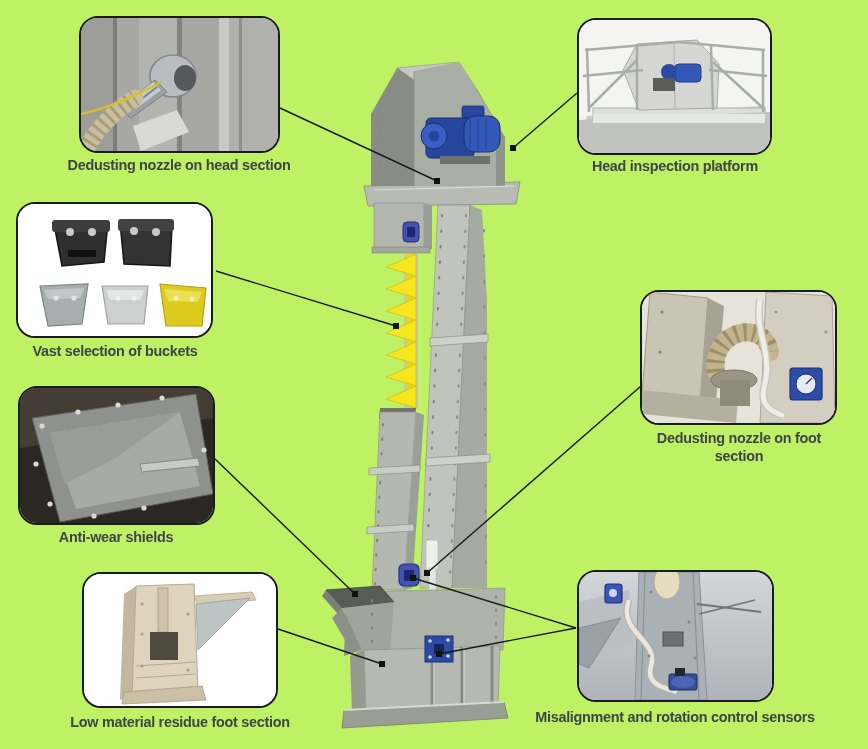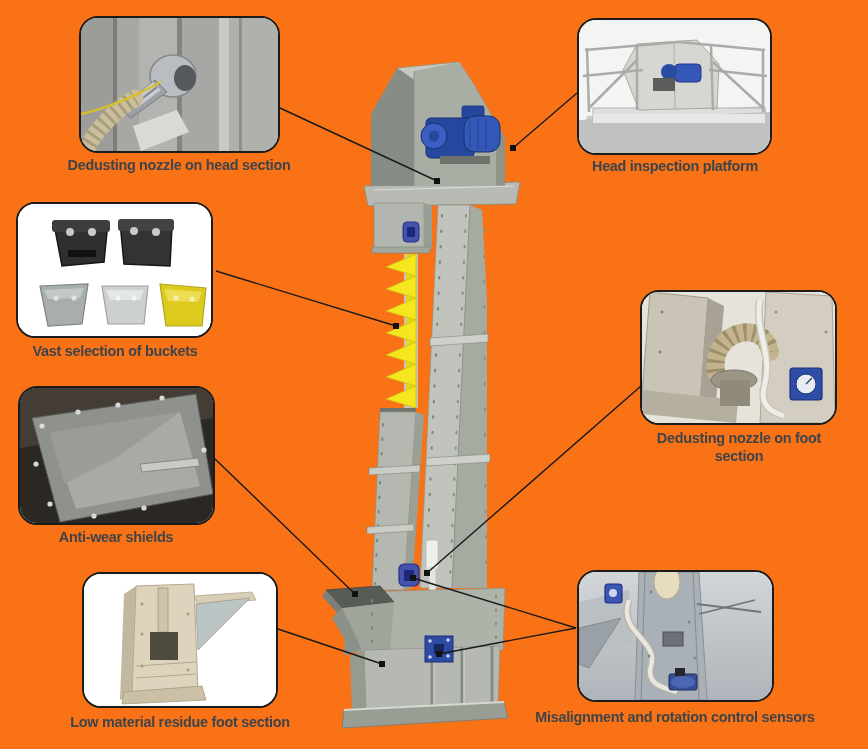--- a/index.html
+++ b/index.html
@@ -1,16 +1,16 @@
 <!DOCTYPE html>
 <html><head>
 <meta charset="utf-8">
 <style>
   html,body{margin:0;padding:0;background:#ffffff;}
-  .stage{position:relative;width:868px;height:749px;background:#f97316;overflow:hidden;
+  .stage{position:relative;width:868px;height:749px;background:#bef264;overflow:hidden;
          font-family:"Liberation Sans",sans-serif;}
   .machine-layer{position:absolute;left:0;top:0;z-index:1;}
   .callout{position:absolute;z-index:3;background:#ffffff;border:2px solid #1b1b1b;
            border-radius:19px;overflow:hidden;box-sizing:border-box;}
   .callout svg{display:block;width:100%;height:100%;}
   .caption{position:absolute;z-index:3;font-weight:bold;font-size:15px;line-height:1.18;
            color:#3e444a;text-align:center;letter-spacing:-0.3px;transform:scaleX(0.96);
            transform-origin:center top;}
 </style>
 </head>

